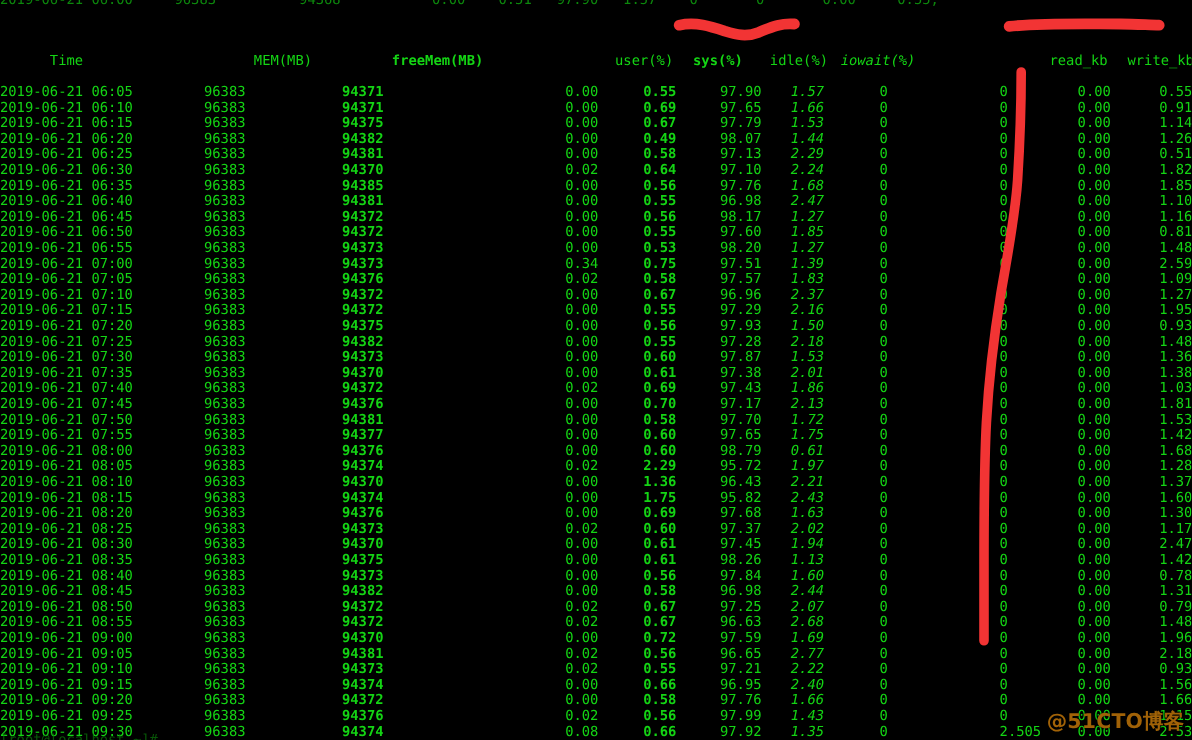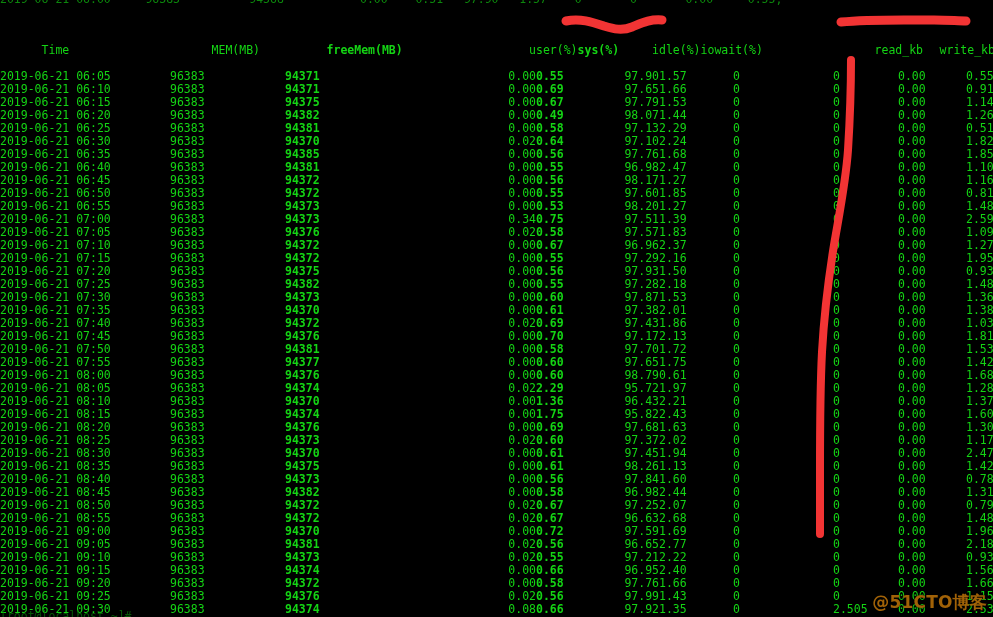--- a/index.html
+++ b/index.html
@@ -42,24 +42,24 @@
     height: 13px;
     white-space: pre;
     display: block;
   }
   .row.header { color: #14d414; }
 
   
   .c-time   { display:inline-block; width: 170px; }
   .c-mem    { display:inline-block; width: 115px; }
   .c-free   { display:inline-block; width: 186px; font-weight: bold; }
-  .c-user   { display:inline-block; width:  65px; text-align:right;}
+  .c-user   { display:inline-block; width:  65px; text-align:left;}
   .c-sys    { display:inline-block; width:  64px; font-weight: bold; }
-  .c-idle   { display:inline-block; width:  59px; text-align: right; }
-  .c-iowait { display:inline-block; width:  74px; }
+  .c-idle   { display:inline-block; width:  59px; }
+  .c-iowait { display:inline-block; width:  74px; font-style: italic; }
   .c-zero   { display:inline-block; width: 100px; }
   .c-read   { display:inline-block; width:  65px; }
   .c-write  { display:inline-block; width:  68px; }
   .c-swap   { display:inline-block; width:  60px; }
   #annot-layer { position:absolute; left:0; top:0; width:993px; height:617px; }
 
   
   .watermark {
     position: absolute;
     right: 6px;

